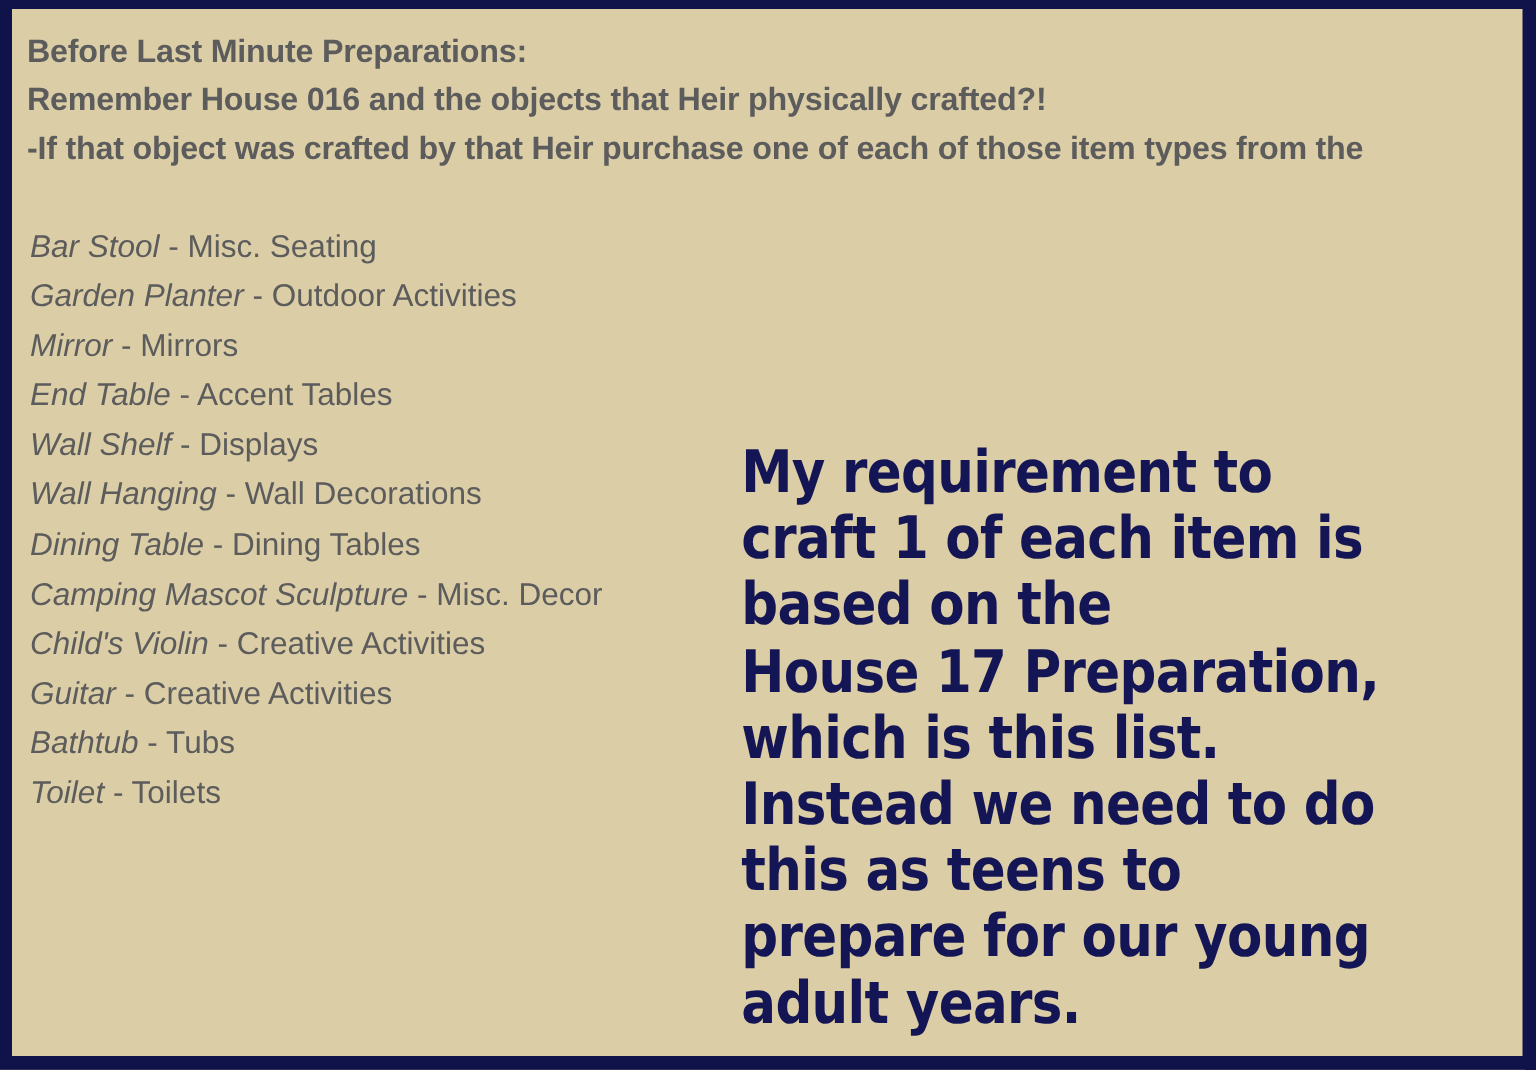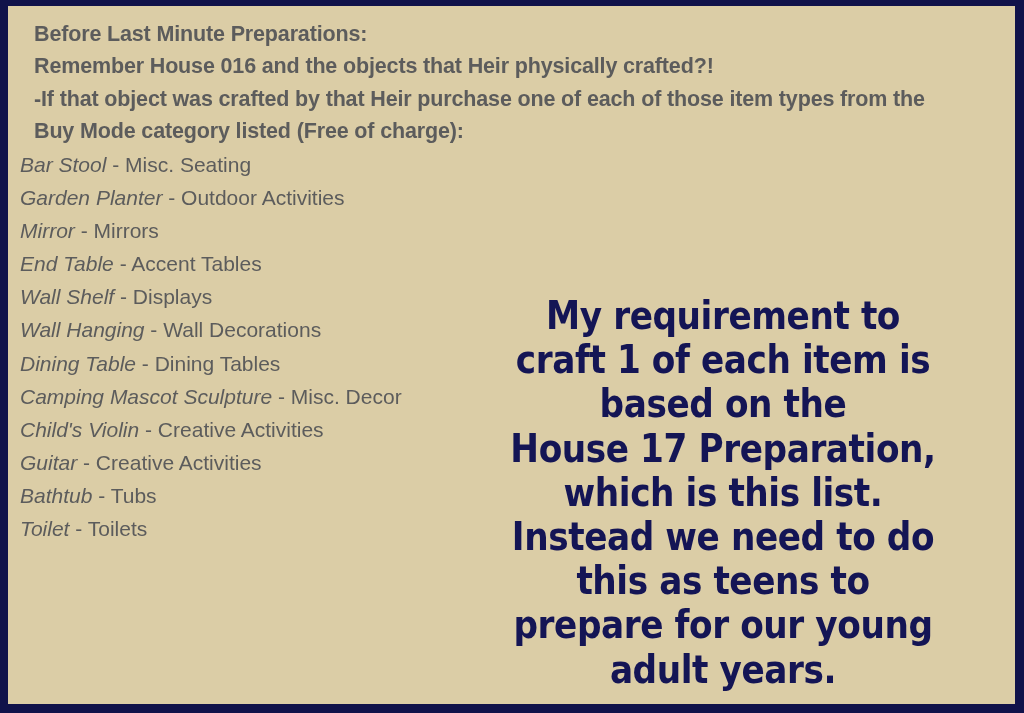--- a/index.html
+++ b/index.html
@@ -32,21 +32,20 @@
     top: 12px;
     width: 1000px;
   }
   .header-line {
     font-size: 21.5px;
     line-height: 32.3px;
     font-weight: bold;
     color: #5c5c5c;
     white-space: nowrap;
     letter-spacing: -0.15px;
-    margin-left: 16px;
   }
   
   #item-list {
     position: absolute;
     left: 12px;
     top: 142px;
     width: 1000px;
   }
   .item-row {
     font-size: 21px;
@@ -62,21 +61,20 @@
   }
   .item-cat {
     font-style: normal;
   }
   
   #overlay-caption {
     position: absolute;
     left: 455px;
     top: 288px;
     width: 520px;
-    text-align: center;
   }
   .caption-line {
     font-family: "DejaVu Sans", sans-serif;
     font-size: 39px;
     line-height: 44.2px;
     font-weight: bold;
     color: #141555;
     white-space: nowrap;
     transform: scaleX(0.88);
     transform-origin: center center;
@@ -86,21 +84,20 @@
 </head>
 <body>
 
 <div id="page">
   <div id="canvas">
 
     <div id="header-block">
       <div class="header-line">Before Last Minute Preparations:</div>
       <div class="header-line">Remember House 016 and the objects that Heir physically crafted?!</div>
       <div class="header-line">-If that object was crafted by that Heir purchase one of each of those item types from the</div>
-      <div class="header-line">Buy Mode category listed (Free of charge):</div>
     </div>
 
     <div id="item-list">
         <div class="item-row"><span class="item-name">Bar Stool</span><span class="item-sep"> - </span><span class="item-cat">Misc. Seating</span></div>
         <div class="item-row"><span class="item-name">Garden Planter</span><span class="item-sep"> - </span><span class="item-cat">Outdoor Activities</span></div>
         <div class="item-row"><span class="item-name">Mirror</span><span class="item-sep"> - </span><span class="item-cat">Mirrors</span></div>
         <div class="item-row"><span class="item-name">End Table</span><span class="item-sep"> - </span><span class="item-cat">Accent Tables</span></div>
         <div class="item-row"><span class="item-name">Wall Shelf</span><span class="item-sep"> - </span><span class="item-cat">Displays</span></div>
         <div class="item-row"><span class="item-name">Wall Hanging</span><span class="item-sep"> - </span><span class="item-cat">Wall Decorations</span></div>
         <div class="item-row"><span class="item-name">Dining Table</span><span class="item-sep"> - </span><span class="item-cat">Dining Tables</span></div>

